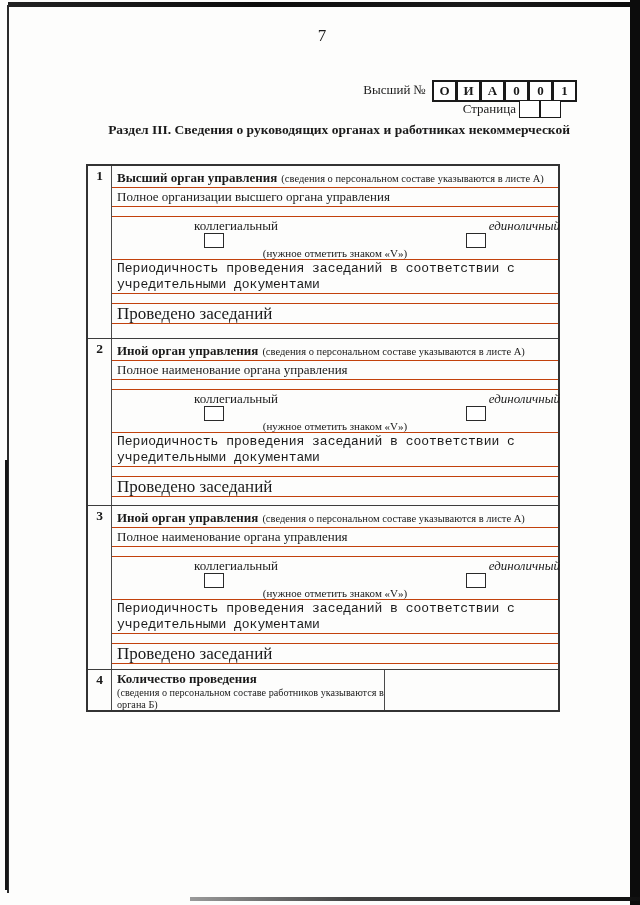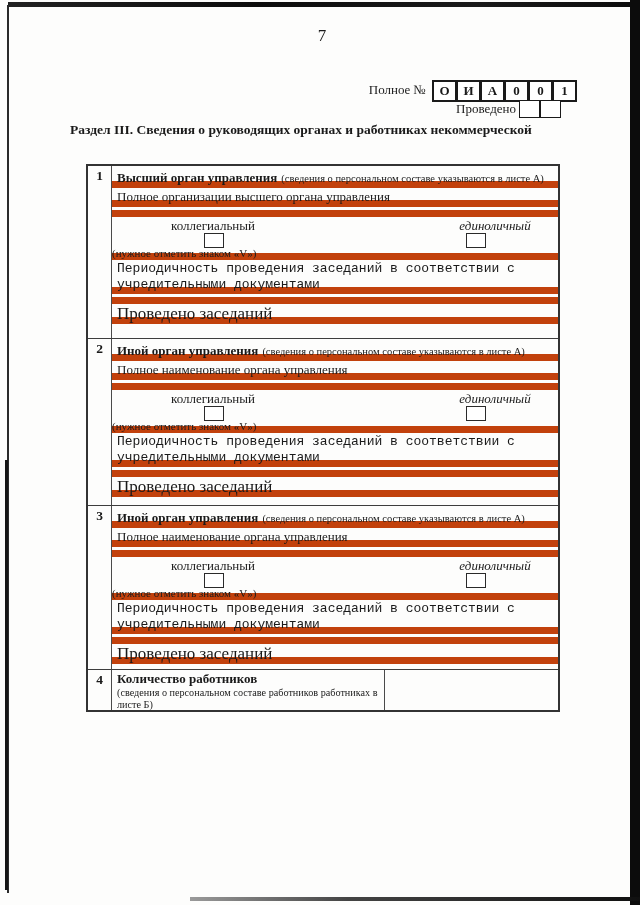--- a/index.html
+++ b/index.html
@@ -16,45 +16,45 @@
   #page-num{position:absolute;left:300px;top:26px;width:44px;text-align:center;font-size:17px;}
   #form-label{position:absolute;left:340px;top:82px;width:86px;text-align:right;font-size:13px;}
   #form-boxes{position:absolute;left:432px;top:80px;display:flex;}
   .code-cell{width:21px;height:18px;border:2px solid #1a1a1a;border-left-width:1px;text-align:center;
              font-weight:bold;font-size:13px;line-height:18px;background:#fff;}
   .code-cell:first-child{border-left-width:2px;}
   #stranica-label{position:absolute;left:400px;top:101px;width:116px;text-align:right;font-size:13px;}
   #stranica-boxes{position:absolute;left:519px;top:100px;display:flex;}
   .page-cell{width:19px;height:16px;border:1.5px solid #1a1a1a;border-left-width:1px;background:#fff;}
   .page-cell:first-child{border-left-width:1.5px;}
-  #sec-title{position:absolute;left:70px;top:122px;width:500px;text-align:left;
+  #sec-title{position:absolute;left:70px;top:122px;width:500px;text-align:right;
              font-weight:bold;font-size:13.5px;line-height:16.5px;}
   
   #main-table{position:absolute;left:86px;top:164px;width:474px;height:548px;
               border:2px solid #333;box-sizing:border-box;display:flex;flex-direction:column;}
   .section{display:flex;border-bottom:1.5px solid #3d3d3d;box-sizing:border-box;}
   .section:last-child{border-bottom:none;}
   .num-cell{width:24px;border-right:1px solid #4a4a4a;box-sizing:border-box;
             text-align:center;font-weight:bold;font-size:13.5px;padding-top:2px;flex-shrink:0;}
   .content{flex:1;display:flex;flex-direction:column;min-width:0;}
-  .row{border-bottom:7px solid #c2410c;box-sizing:border-box;padding-left:5px;}
+  .row{border-bottom:1px solid #c2410c;box-sizing:border-box;padding-left:5px;}
   .row:last-child{border-bottom:none;}
   .hdr-row{height:22px;line-height:21px;white-space:nowrap;overflow:visible;}
   .hdr-title{font-weight:bold;font-size:13px;}
   .hdr-note{font-size:10.5px;}
   .name-row{height:19px;line-height:18px;font-size:13px;}
   .empty-s{height:10px;}
   .cb-row{height:43px;position:relative;padding-left:0;}
-  .cb-label{position:absolute;top:1px;font-size:13px;width:130px;text-align:center;}
+  .cb-label{position:absolute;top:1px;font-size:13px;width:130px;text-align:right;}
   .cb-label.left{left:36px;}
   .cb-label.right{left:318px;font-style:italic;}
   .cb-box{position:absolute;top:16px;width:18px;height:13px;border:1.5px solid #2a2a2a;background:#fff;}
   .cb-box.left{left:92px;}
   .cb-box.right{left:354px;}
-  .cb-note{position:absolute;top:30px;left:0;width:100%;text-align:left;font-size:11px;}
+  .cb-note{position:absolute;top:30px;left:0;width:100%;text-align:center;font-size:11px;}
   .period-row{height:34px;font-size:13px;line-height:16px;padding-top:1px;font-family:Liberation Mono, monospace;}
   .meet-row{height:20px;line-height:19px;font-size:17px;}
   .tail{flex:1;}
   
   #sec4 .content4{flex:1;display:flex;}
   .s4-left{width:273px;border-right:1px solid #4a4a4a;box-sizing:border-box;padding-left:5px;flex-shrink:0;}
   .s4-title{font-weight:bold;font-size:13px;line-height:16px;padding-top:1px;}
   .s4-note{font-size:10.2px;line-height:11.5px;}
   .s4-right{flex:1;}
 </style>
@@ -64,30 +64,30 @@
 <div id="page">
 
   <div id="bar-top" class="bar"></div>
   <div id="bar-left" class="bar"></div>
   <div id="bar-left2" class="bar"></div>
   <div id="bar-right" class="bar"></div>
   <div id="bar-bottom" class="bar"></div>
 
   <div id="page-num">7</div>
 
-  <div id="form-label">Полное №</div>
+  <div id="form-label">Высший №</div>
   <div id="form-boxes">
     <span class="code-cell">О</span>
     <span class="code-cell">И</span>
     <span class="code-cell">А</span>
     <span class="code-cell">0</span>
     <span class="code-cell">0</span>
     <span class="code-cell">1</span>
   </div>
-  <div id="stranica-label">Проведено</div>
+  <div id="stranica-label">Страница</div>
   <div id="stranica-boxes">
     <span class="page-cell"></span>
     <span class="page-cell"></span>
   </div>
 
   <div id="sec-title">
     <div>Раздел III. Сведения о руководящих органах и работниках некоммерческой</div>
   </div>
 
   <div id="main-table">
@@ -158,21 +158,21 @@
         <div class="row empty-s"></div>
         <div class="row meet-row">Проведено заседаний</div>
         <div class="row tail"></div>
       </div>
     </div>
 
     <div class="section" id="sec4" style="height:40px;">
       <div class="num-cell">4</div>
       <div class="content4">
         <div class="s4-left">
-          <div class="s4-title">Количество работников</div>
-          <div class="s4-note">(сведения о персональном составе работников работниках в листе Б)</div>
+          <div class="s4-title">Количество проведения</div>
+          <div class="s4-note">(сведения о персональном составе работников указываются в органа Б)</div>
         </div>
         <div class="s4-right"></div>
       </div>
     </div>
 
   </div>
 </div>
 
 </body></html>

